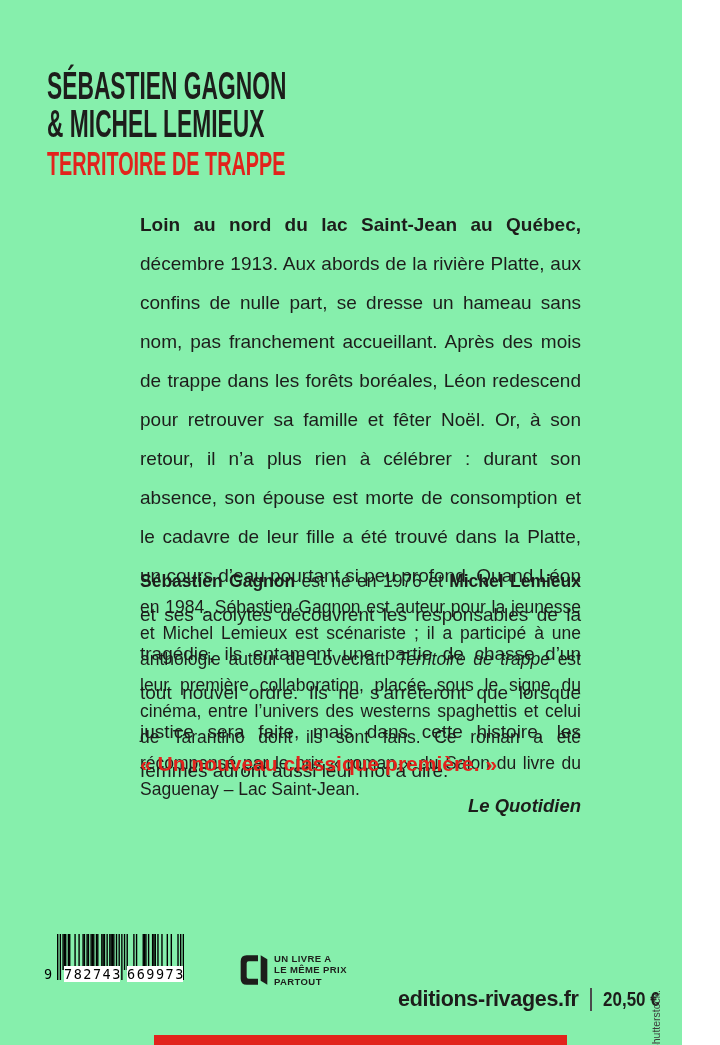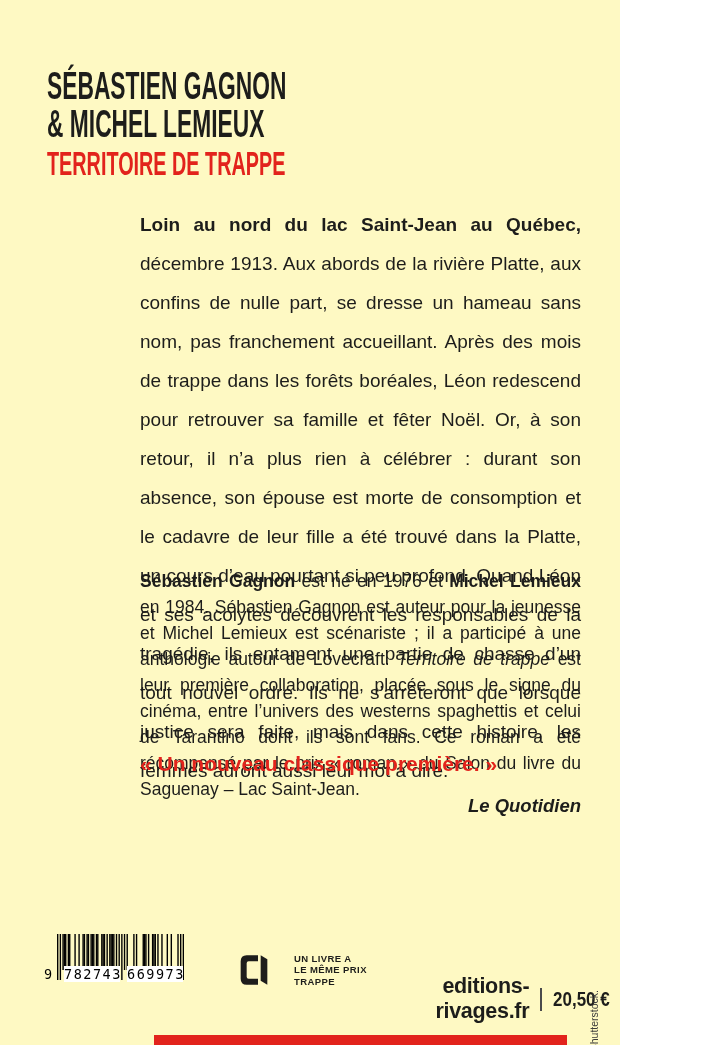--- a/index.html
+++ b/index.html
@@ -3,21 +3,21 @@
 <meta charset="utf-8">
 <style>
   :root{
     --accent-red:#e2231c;
     --ink:#1d1d1b;
     --credit:#3c3c3b;
   }
   *{box-sizing:border-box;}
   html,body{margin:0;padding:0;background:#fff;}
   .page{
-    position:relative;width:620px;height:1045px;background:#fef9c3;
+    position:relative;width:682px;height:1045px;background:#86efac;
     font-family:"Liberation Sans",sans-serif;color:var(--ink);overflow:hidden;
   }
   
   .authors{position:absolute;left:47px;top:42px;font-weight:bold;
     font-size:38px;line-height:38px;letter-spacing:0;}
   .cond{display:inline-block;transform:scaleX(0.60);transform-origin:0 50%;white-space:nowrap;}
   .book-title{position:absolute;left:47px;top:120px;font-weight:bold;
     font-size:33px;line-height:34px;color:var(--accent-red);}
   
   .synopsis{position:absolute;left:140px;top:186px;width:441px;
@@ -32,21 +32,21 @@
   .quote-text{color:var(--accent-red);font-weight:bold;font-size:21px;line-height:24px;}
   .attribution{text-align:right;font-weight:bold;font-style:italic;font-size:18.5px;margin-top:19px;}
   
   .barcode{position:absolute;left:44px;top:934px;width:146px;height:52px;}
   .barcode svg{position:absolute;left:13px;top:0;}
   .bd{position:absolute;top:32px;font-family:"DejaVu Sans Mono",monospace;
     font-size:13.5px;line-height:16px;color:#000;}
   .bd-lead{left:0;}
   .bd-g1{left:20px;width:56px;text-align:right;background:#fff;letter-spacing:1.5px;}
   .bd-g2{left:83px;width:56px;text-align:right;background:#fff;letter-spacing:1.5px;}
-  .price-logo{position:absolute;left:238px;top:951px;display:flex;align-items:center;gap:24px;}
+  .price-logo{position:absolute;left:238px;top:951px;display:flex;align-items:center;gap:4px;}
   .price-logo .glyph{flex:0 0 auto;}
   .logo-text{font-size:9.5px;line-height:11.5px;font-weight:bold;letter-spacing:0.4px;color:var(--ink);}
   .pub{position:absolute;left:398px;top:984px;display:flex;align-items:center;height:30px;text-align:right;}
   .pub-site{font-weight:bold;font-size:21.5px;letter-spacing:-0.3px;}
   .pub-sep{width:0;height:23px;border-left:2px solid #4a4a4c;margin:0 11px;}
   .pub-price{font-weight:bold;font-size:20px;}
   .cond-sm{display:inline-block;transform:scaleX(0.85);transform-origin:0 50%;white-space:nowrap;}
   
   .credit{position:absolute;right:20px;bottom:55px;transform:rotate(-90deg);
     transform-origin:100% 100%;white-space:nowrap;font-size:10.5px;color:var(--credit);}
@@ -131,21 +131,21 @@
   </div>
 
   <div class="price-logo">
     <svg class="glyph" width="32" height="38" viewBox="0 0 48 56">
       <path fill="#1d1d1b" d="M30 6 H13 Q4 6 4 15 v26 q0 9 9 9 h17 v-9 H16 q-3 0 -3 -3 V18 q0-3 3-3 h14 z"></path>
       <path fill="#1d1d1b" d="M34 6 l10 6 v38 l-10-6 z"></path>
     </svg>
     <div class="logo-text">
       <div>UN LIVRE A</div>
       <div>LE MÊME PRIX</div>
-      <div>TRAPPE</div>
+      <div>PARTOUT</div>
     </div>
   </div>
 
   <div class="pub">
     <span class="pub-site">editions-rivages.fr</span>
     <span class="pub-sep"></span>
     <span class="pub-price"><span class="cond-sm">20,50 €</span></span>
   </div>
 
   <div class="credit">En couverture : © Illustration photographique de Carole Schilling via Shutterstock.</div>

